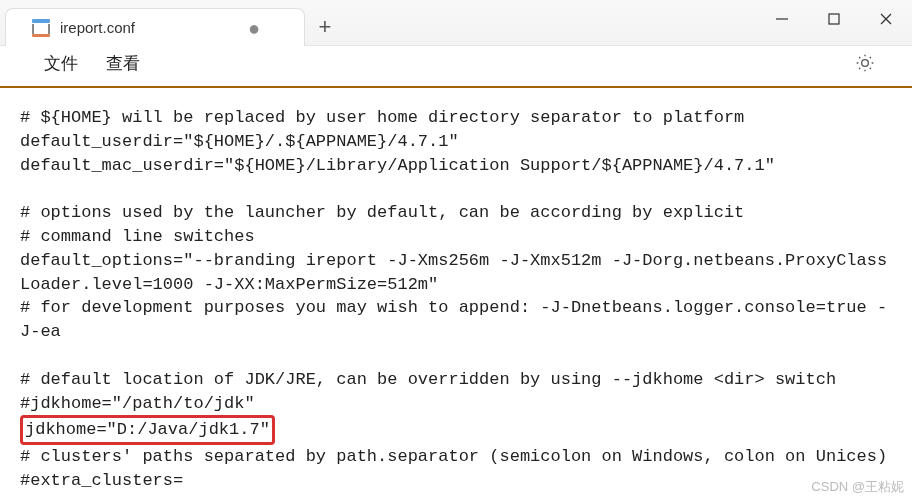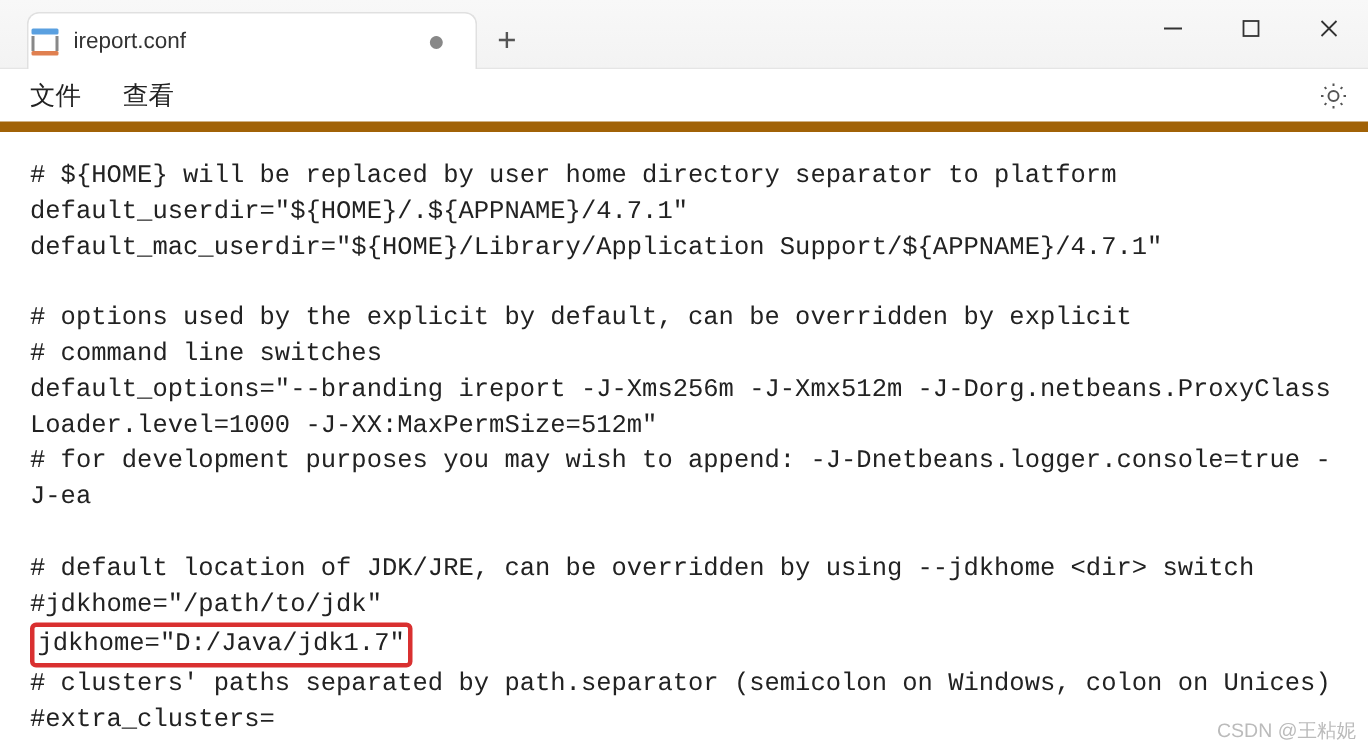--- a/index.html
+++ b/index.html
@@ -1,31 +1,31 @@
 <!DOCTYPE html>
 <html><head>
 <meta charset="utf-8">
 <style>
 * { margin: 0; padding: 0; box-sizing: border-box; }
 body { font-family: "Segoe UI", "Microsoft YaHei", sans-serif; background: #f5f5f5; width: 912px; height: 500px; overflow: hidden; position: relative; }
 .window { background: #fff; width: 100%; height: 100%; display: flex; flex-direction: column; }
 .titlebar { display: flex; align-items: flex-start; height: 46px; background: linear-gradient(#f8f8f8, #f3f3f3); border-bottom: 1px solid #e5e5e5; }
-.tab { display: flex; align-items: center; background: #fff; border-radius: 8px 8px 0 0; height: 38px; margin-top: 8px; margin-left: 18px; padding: 0 2px; min-width: 300px; border: 1px solid #e0e0e0; border-bottom: none; }
+.tab { display: flex; align-items: center; background: #fff; border-radius: 8px 8px 0 0; height: 38px; margin-top: 8px; margin-left: 5px; padding: 0 26px; min-width: 300px; border: 1px solid #e0e0e0; border-bottom: none; }
 .tab-icon { width: 18px; height: 18px; margin-right: 10px; display: flex; flex-direction: column; }
 .tab-icon .bar1 { height: 4px; background: #5aa0e0; border-radius: 1px; }
 .tab-icon .bar2 { height: 10px; background: #fff; border-left: 2px solid #888; border-right: 2px solid #888; margin-top: 1px; }
 .tab-icon .bar3 { height: 3px; background: #e08050; border-radius: 1px; }
 .tab-title { font-size: 15px; color: #333; flex: 1; }
 .tab-dirty { color: #888; font-size: 20px; margin: 0 18px 0 14px; line-height: 1; }
 .newtab { display: flex; align-items: center; justify-content: center; width: 40px; height: 38px; margin-top: 8px; color: #555; font-size: 22px; cursor: pointer; }
 .spacer { flex: 1; }
 .winbtns { display: flex; }
 .winbtn { width: 52px; height: 38px; display: flex; align-items: center; justify-content: center; color: #333; cursor: pointer; }
 .winbtn svg { width: 14px; height: 14px; }
-.menubar { display: flex; align-items: flex-end; height: 42px; padding: 0 6px; border-bottom: 7px solid #a16207; }
+.menubar { display: flex; align-items: flex-start; height: 42px; padding: 0 30px; border-bottom: 2px solid #a16207; }
 .menuitem { font-size: 17px; color: #222; padding: 6px 14px; cursor: pointer; }
 .menuspacer { flex: 1; }
 .gear { width: 34px; height: 34px; display: flex; align-items: center; justify-content: center; cursor: pointer; color: #555; }
 .content { flex: 1; padding: 18px 20px; font-family: "Consolas", "Courier New", monospace; font-size: 17px; line-height: 1.4; color: #222; white-space: pre-wrap; word-break: break-all; overflow: hidden; position: relative; }
 .hl { border: 3px solid #d93030; border-radius: 4px; padding: 0 2px; display: inline-block; }
 .watermark { position: absolute; bottom: 4px; right: 8px; color: #bbb; font-size: 13px; font-family: "Microsoft YaHei", sans-serif; text-align: center; }
 </style>
 </head>
 <body>
 
@@ -71,21 +71,21 @@
         <path fill="none" stroke="currentColor" stroke-width="1.6" d="M12 8a4 4 0 100 8 4 4 0 000-8z"></path>
         <path fill="none" stroke="currentColor" stroke-width="1.6" d="M12 2v2M12 20v2M4.9 4.9l1.4 1.4M17.7 17.7l1.4 1.4M2 12h2M20 12h2M4.9 19.1l1.4-1.4M17.7 6.3l1.4-1.4"></path>
       </svg>
     </div>
   </div>
 
   <div class="content"><span># ${HOME} will be replaced by user home directory separator to platform</span>
 <span>default_userdir="${HOME}/.${APPNAME}/4.7.1"</span>
 <span>default_mac_userdir="${HOME}/Library/Application Support/${APPNAME}/4.7.1"</span>
 <span></span>
-<span># options used by the explicit by default, can be overridden by explicit</span>
+<span># options used by the launcher by default, can be according by explicit</span>
 <span># command line switches</span>
 <span>default_options="--branding ireport -J-Xms256m -J-Xmx512m -J-Dorg.netbeans.ProxyClassLoader.level=1000 -J-XX:MaxPermSize=512m"</span>
 <span># for development purposes you may wish to append: -J-Dnetbeans.logger.console=true -J-ea</span>
 <span></span>
 <span># default location of JDK/JRE, can be overridden by using --jdkhome &lt;dir&gt; switch</span>
 <span>#jdkhome="/path/to/jdk"</span>
 <span class="hl">jdkhome="D:/Java/jdk1.7"</span>
 <span># clusters' paths separated by path.separator (semicolon on Windows, colon on Unices)</span>
 <span>#extra_clusters=</span></div>
   <div class="watermark">CSDN @王粘妮</div>

